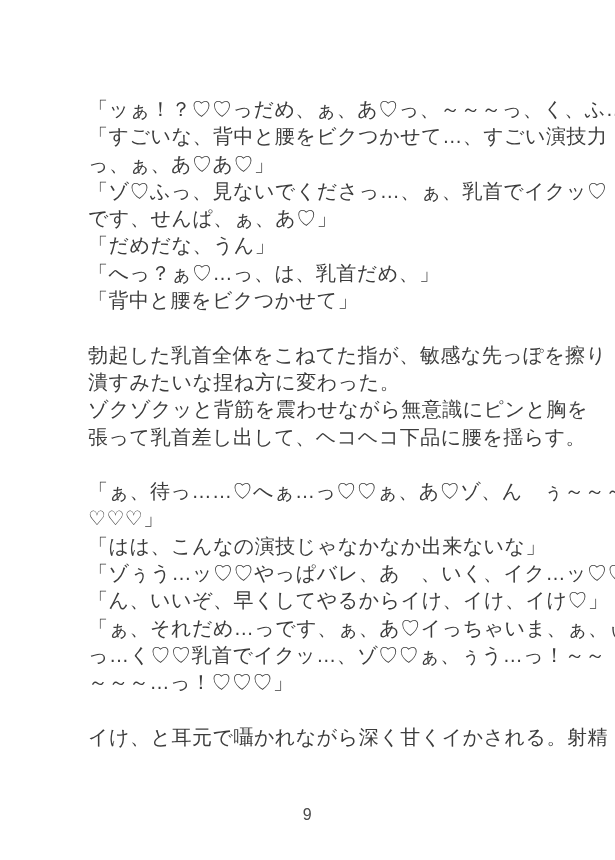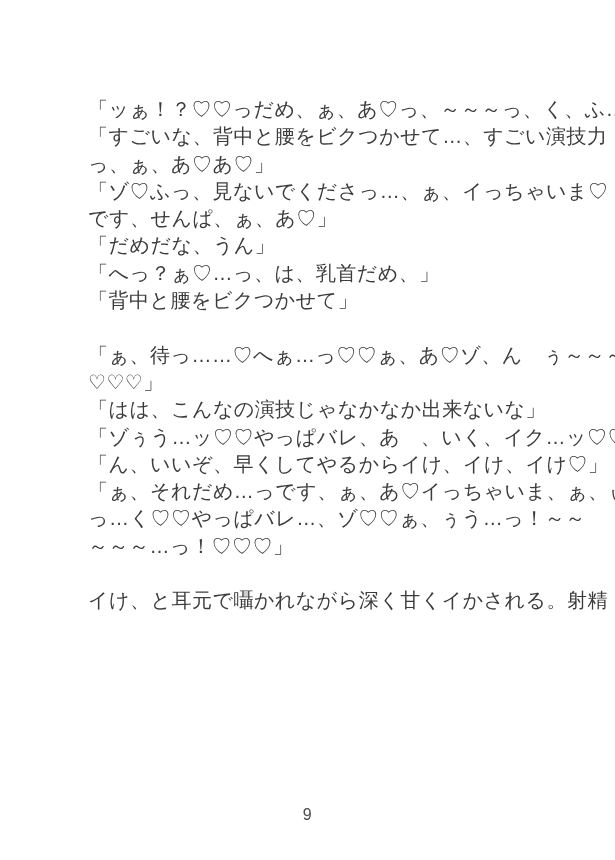--- a/index.html
+++ b/index.html
@@ -46,34 +46,40 @@
 </style>
 </head>
 <body>
 
 <div class="page">
   <div class="text-body">
       <div class="block dialogue">
         <div class="line">「ッぁ！？♡♡っだめ、ぁ、あ♡っ、～～～っ、く、ふ…</div>
         <div class="line">「すごいな、背中と腰をビクつかせて…、すごい演技力</div>
         <div class="line">っ、ぁ、あ♡あ♡」</div>
-        <div class="line">「ゾ♡ふっ、見ないでくださっ…、ぁ、イっちゃいま♡</div>
+        <div class="line">「ゾ♡ふっ、見ないでくださっ…、ぁ、乳首でイクッ♡</div>
         <div class="line">です、せんぱ、ぁ、あ♡」</div>
         <div class="line">「だめだな、うん」</div>
         <div class="line">「へっ？ぁ♡…っ、は、乳首だめ、」</div>
         <div class="line">「背中と腰をビクつかせて」</div>
+      </div>
+      <div class="block narration">
+        <div class="line">勃起した乳首全体をこねてた指が、敏感な先っぽを擦り</div>
+        <div class="line">潰すみたいな捏ね方に変わった。</div>
+        <div class="line">ゾクゾクッと背筋を震わせながら無意識にピンと胸を</div>
+        <div class="line">張って乳首差し出して、ヘコヘコ下品に腰を揺らす。</div>
       </div>
       <div class="block dialogue">
         <div class="line">「ぁ、待っ……♡へぁ…っ♡♡ぁ、あ♡ゾ、ん゙ぅ～～～っ</div>
         <div class="line">♡♡♡」</div>
         <div class="line">「はは、こんなの演技じゃなかなか出来ないな」</div>
         <div class="line">「ゾぅう…ッ♡♡やっぱバレ、あ゙、いく、イク…ッ♡♡」</div>
         <div class="line">「ん、いいぞ、早くしてやるからイけ、イけ、イけ♡」</div>
         <div class="line">「ぁ、それだめ…っです、ぁ、あ♡イっちゃいま、ぁ、ぃ゙</div>
-        <div class="line">っ…く♡♡やっぱバレ…、ゾ♡♡ぁ、ぅう…っ！～～</div>
+        <div class="line">っ…く♡♡乳首でイクッ…、ゾ♡♡ぁ、ぅう…っ！～～</div>
         <div class="line">～～～…っ！♡♡♡」</div>
       </div>
       <div class="block narration">
         <div class="line">イけ、と耳元で囁かれながら深く甘くイかされる。射精</div>
       </div>
     </div>
   <div class="page-number">9</div>
 </div>
 
 </body></html>

